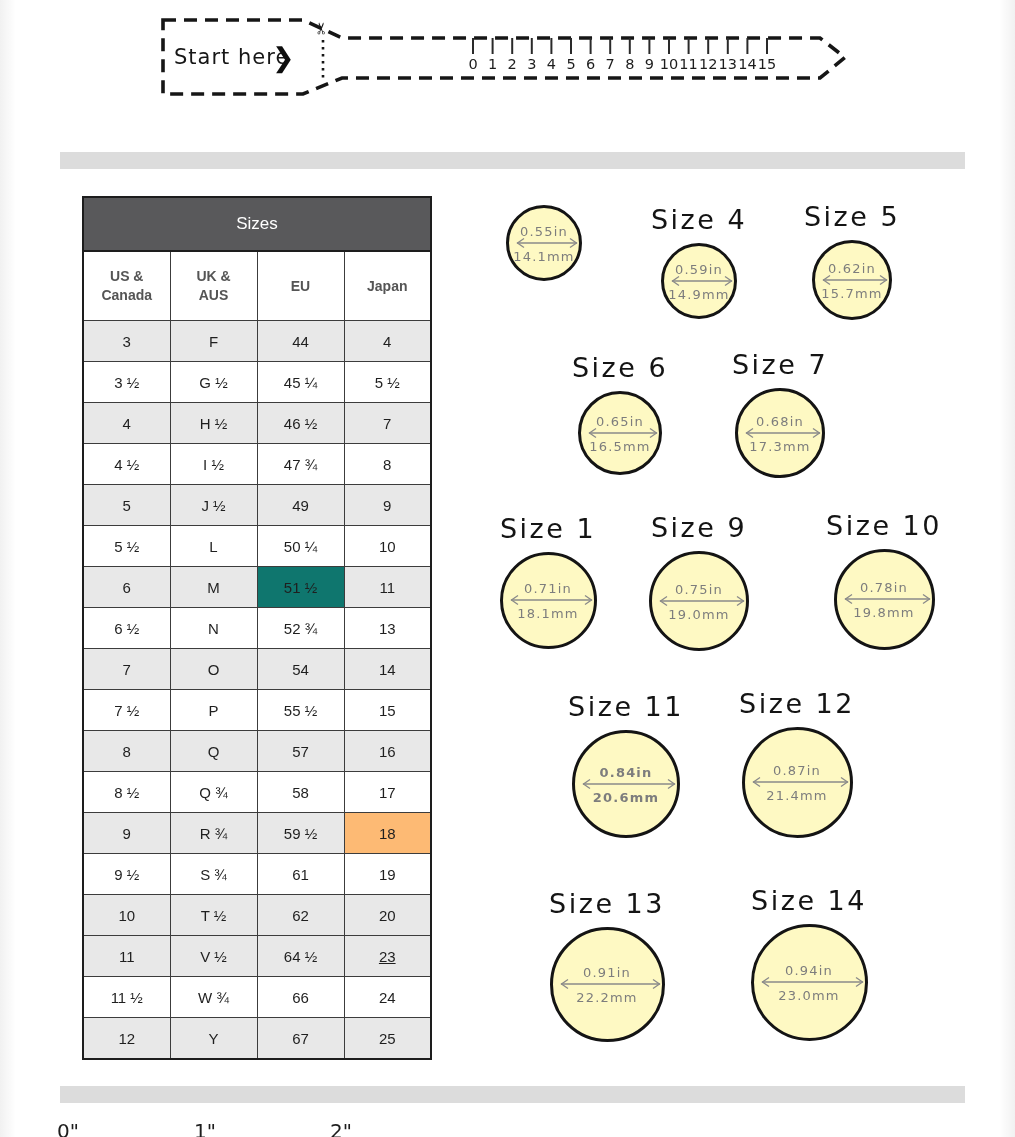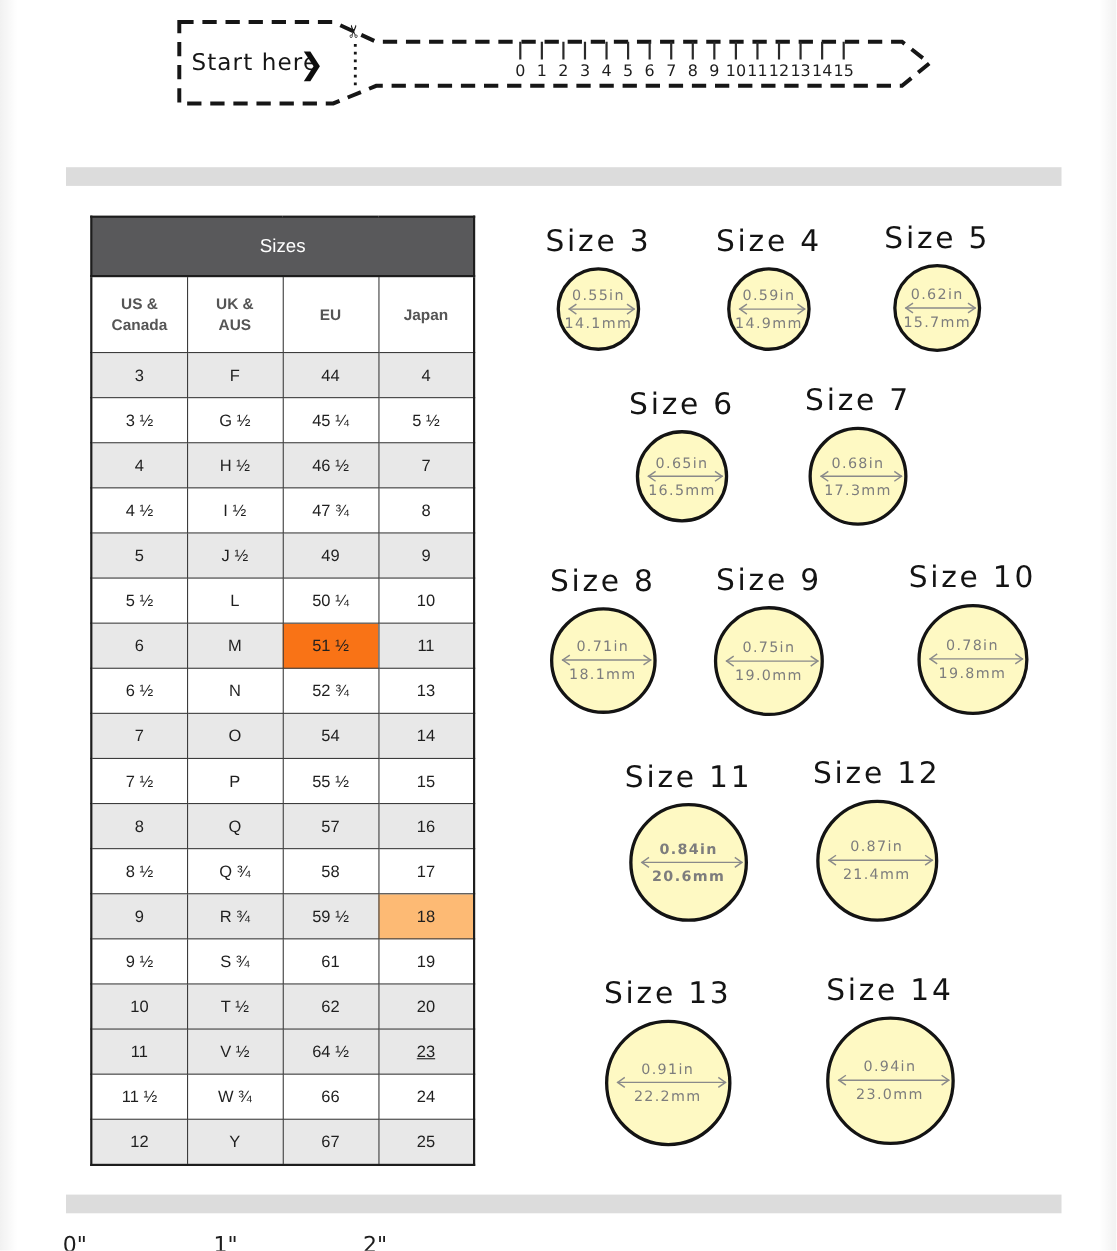--- a/index.html
+++ b/index.html
@@ -170,21 +170,21 @@
         </tr>
         <tr>
           <td>5 ½</td>
           <td>L</td>
           <td>50 ¼</td>
           <td>10</td>
         </tr>
         <tr>
           <td style="background: rgb(232, 232, 232);">6</td>
           <td style="background: rgb(232, 232, 232);">M</td>
-          <td style="background: #f97316;">51 ½</td>
+          <td style="background: #0f766e;">51 ½</td>
           <td style="background: rgb(232, 232, 232);">11</td>
         </tr>
         <tr>
           <td>6 ½</td>
           <td>N</td>
           <td>52 ¾</td>
           <td>13</td>
         </tr>
         <tr>
           <td style="background: rgb(232, 232, 232);">7</td>
@@ -244,21 +244,20 @@
           <td style="background: rgb(232, 232, 232);">12</td>
           <td style="background: rgb(232, 232, 232);">Y</td>
           <td style="background: rgb(232, 232, 232);">67</td>
           <td style="background: rgb(232, 232, 232);">25</td>
         </tr>
       </tbody>
   </table>
 
   <div id="ring-diagrams">
       <div class="ring" style="left: 424px; top: 201px;">
-        <div class="ring-title">Size 3</div>
         <div class="ring-circle" style="width: 76px; height: 76px;">
           <div class="ring-in">0.55in</div>
           <svg class="ring-arrow" width="62" height="16" style="left: 7px;">
             <line x1="1" y1="8" x2="61" y2="8"></line>
             <path d="M8,3.5 L1.5,8 L8,12.5"></path>
             <path d="M54,3.5 L60.5,8 L54,12.5"></path>
           </svg>
           <div class="ring-mm">14.1mm</div>
         </div>
       </div>
@@ -304,21 +303,21 @@
           <div class="ring-in">0.68in</div>
           <svg class="ring-arrow" width="76" height="16" style="left: 7px;">
             <line x1="1" y1="8" x2="75" y2="8"></line>
             <path d="M8,3.5 L1.5,8 L8,12.5"></path>
             <path d="M68,3.5 L74.5,8 L68,12.5"></path>
           </svg>
           <div class="ring-mm">17.3mm</div>
         </div>
       </div>
       <div class="ring" style="left: 428px; top: 509.5px;">
-        <div class="ring-title">Size 8</div>
+        <div class="ring-title">Size 1</div>
         <div class="ring-circle" style="width: 97px; height: 97px;">
           <div class="ring-in">0.71in</div>
           <svg class="ring-arrow" width="83" height="16" style="left: 7px;">
             <line x1="1" y1="8" x2="82" y2="8"></line>
             <path d="M8,3.5 L1.5,8 L8,12.5"></path>
             <path d="M75,3.5 L81.5,8 L75,12.5"></path>
           </svg>
           <div class="ring-mm">18.1mm</div>
         </div>
       </div>

